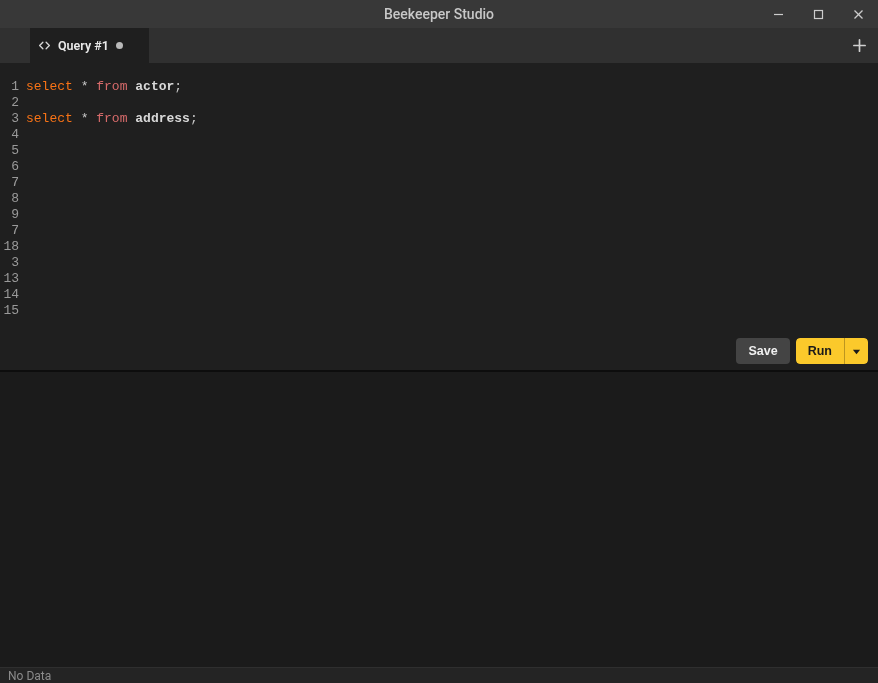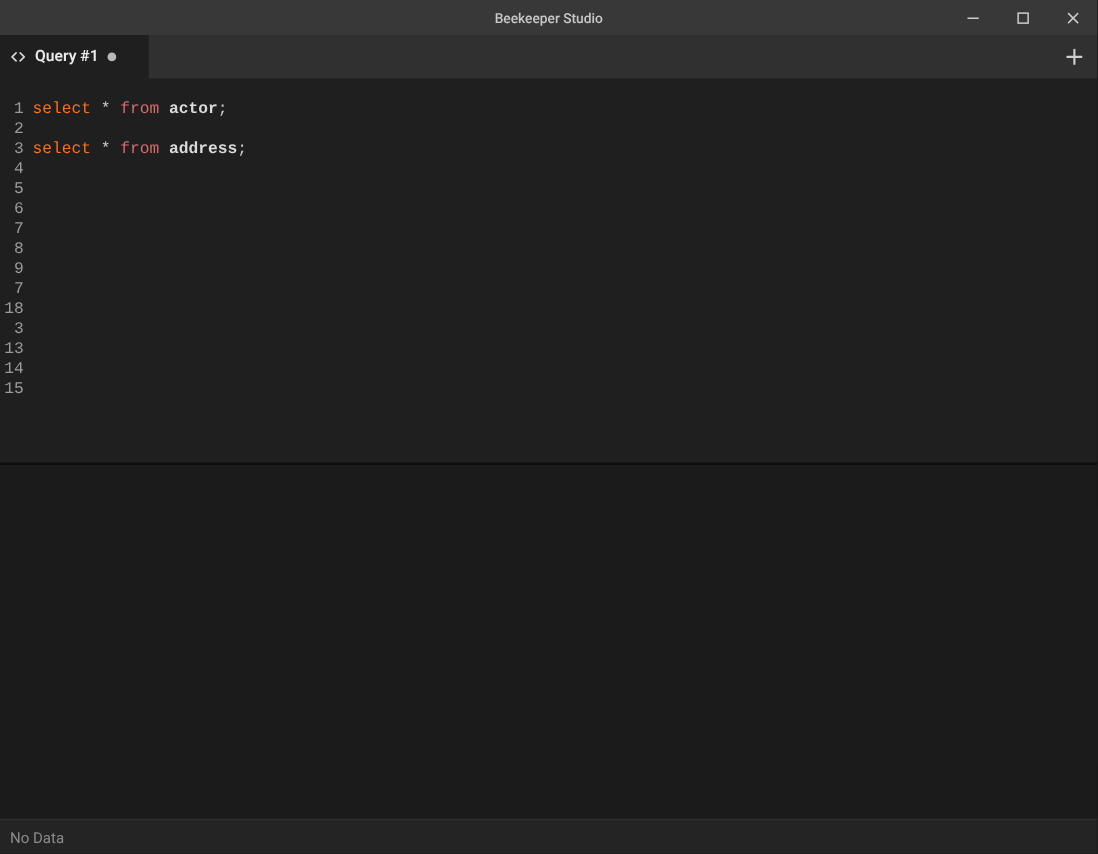--- a/index.html
+++ b/index.html
@@ -17,21 +17,21 @@
       height: 28px;
       background: #383838;
       display: flex;
       align-items: center;
       justify-content: center;
       position: relative;
       flex-shrink: 0;
     }
     .titlebar-title {
       color: #c8c8c8;
-      font-size: 11px;
+      font-size: 14px;
       font-weight: 500;
     }
     .titlebar-controls {
       position: absolute;
       right: 0;
       top: 0;
       height: 100%;
       display: flex;
     }
     .titlebar-btn {
@@ -53,20 +53,21 @@
       position: relative;
     }
     .tab {
       display: flex;
       align-items: center;
       padding: 0 26px 0 8px;
       background: #1f1f1f;
       gap: 7px;
       cursor: pointer;
       min-width: 100px;
+      margin-left: 30px;
     }
     .tab-icon {
       display: flex;
       align-items: center;
       color: #d9d9d9;
     }
     .tab-icon svg { width: 13px; height: 13px; }
     .tab-label {
       color: #eaeaea;
       font-size: 12.5px;
@@ -169,21 +170,21 @@
     .divider {
       height: 2px;
       background: #0d0d0d;
       flex-shrink: 0;
     }
     .results {
       flex: 1;
       background: #1b1b1b;
     }
     .statusbar {
-      height: 28px;
+      height: 16px;
       background: #242424;
       border-top: 1px solid #2f2f2f;
       display: flex;
       align-items: center;
       padding: 0 8px;
       color: #8b8b8b;
       font-size: 12px;
       flex-shrink: 0;
     }
   </style>
@@ -245,20 +246,31 @@
         <div>9</div>
         <div>7</div>
         <div>18</div>
         <div>3</div>
         <div>13</div>
         <div>14</div>
         <div>15</div>
       </div>
     <div class="code" id="code"><div class="line"><span class="kw-select">select</span><span> </span><span class="op">*</span><span> </span><span class="kw-from">from</span><span> </span><span class="ident">actor</span><span class="punct">;</span></div><div class="line"></div><div class="line"><span class="kw-select">select</span><span> </span><span class="op">*</span><span> </span><span class="kw-from">from</span><span> </span><span class="ident">address</span><span class="punct">;</span></div><div class="line"></div><div class="line"></div><div class="line"></div><div class="line"></div><div class="line"></div><div class="line"></div><div class="line"></div><div class="line"></div><div class="line"></div><div class="line"></div><div class="line"></div><div class="line"></div></div>
   </div>
+  <div class="editor-actions">
+    <button class="btn btn-save">Save</button>
+    <div class="btn-run-group">
+      <button class="btn btn-run">Run</button>
+      <button class="btn btn-run-caret">
+        <svg viewBox="0 0 10 10" fill="currentColor">
+            <polygon points="1,3 9,3 5,8"></polygon>
+          </svg>
+      </button>
+    </div>
+  </div>
 </div>
 
 <div class="divider"></div>
 
 <div class="results"></div>
 
 <div class="statusbar">
   <span>No Data</span>
 </div>
 

